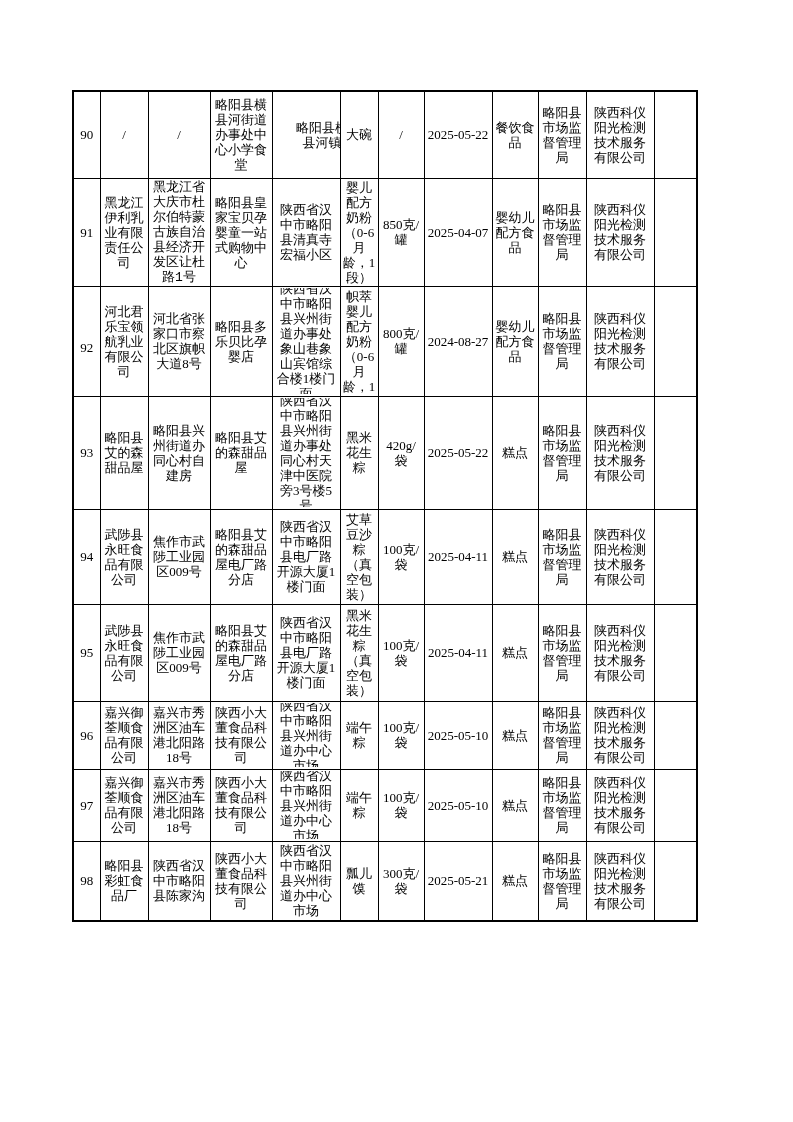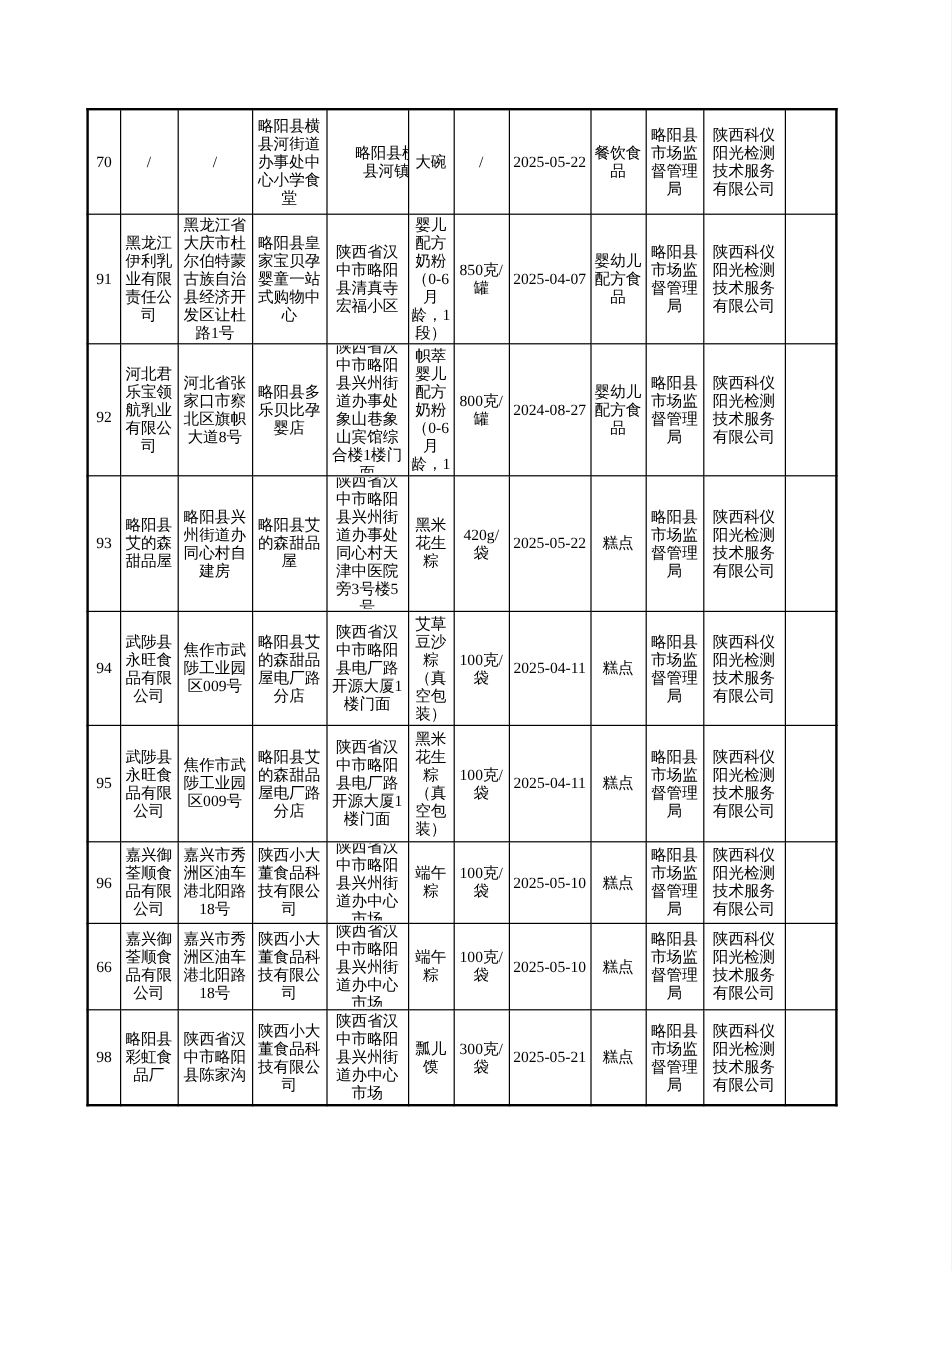--- a/index.html
+++ b/index.html
@@ -66,21 +66,21 @@
       <col style="width:68px">
       <col style="width:46px">
       <col style="width:48px">
       <col style="width:68px">
       <col style="width:43px">
     </colgroup>
     <tbody id="table-body">
         <tr style="height: 87px;">
           <td>
             <div class="cell" style="max-height: 83px;">
-              <span>70</span>
+              <span>90</span>
             </div>
           </td>
           <td>
             <div class="cell" style="max-height: 83px;">
               <span>/</span>
             </div>
           </td>
           <td>
             <div class="cell" style="max-height: 83px;">
               <span>/</span>
@@ -137,21 +137,21 @@
             <div class="cell" style="max-height: 104px;">
               <span>91</span>
             </div>
           </td>
           <td>
             <div class="cell" style="max-height: 104px;">
               <span>黑龙江伊利乳业有限责任公司</span>
             </div>
           </td>
           <td>
-            <div class="cell" style="max-height: 104px;">
+            <div class="cell" style="max-height: 104px; font-family: Liberation Mono, monospace;">
               <span>黑龙江省大庆市杜尔伯特蒙古族自治县经济开发区让杜路1号</span>
             </div>
           </td>
           <td>
             <div class="cell" style="max-height: 104px;">
               <span>略阳县皇家宝贝孕婴童一站式购物中心</span>
             </div>
           </td>
           <td>
             <div class="cell" style="max-height: 104px;">
@@ -500,21 +500,21 @@
           </td>
           <td>
             <div class="cell" style="max-height: 64px;">
               <span></span>
             </div>
           </td>
         </tr>
         <tr style="height: 72px;">
           <td>
             <div class="cell" style="max-height: 68px;">
-              <span>66</span>
+              <span>97</span>
             </div>
           </td>
           <td>
             <div class="cell" style="max-height: 68px;">
               <span>嘉兴御荃顺食品有限公司</span>
             </div>
           </td>
           <td>
             <div class="cell" style="max-height: 68px;">
               <span>嘉兴市秀洲区油车港北阳路18号</span>

